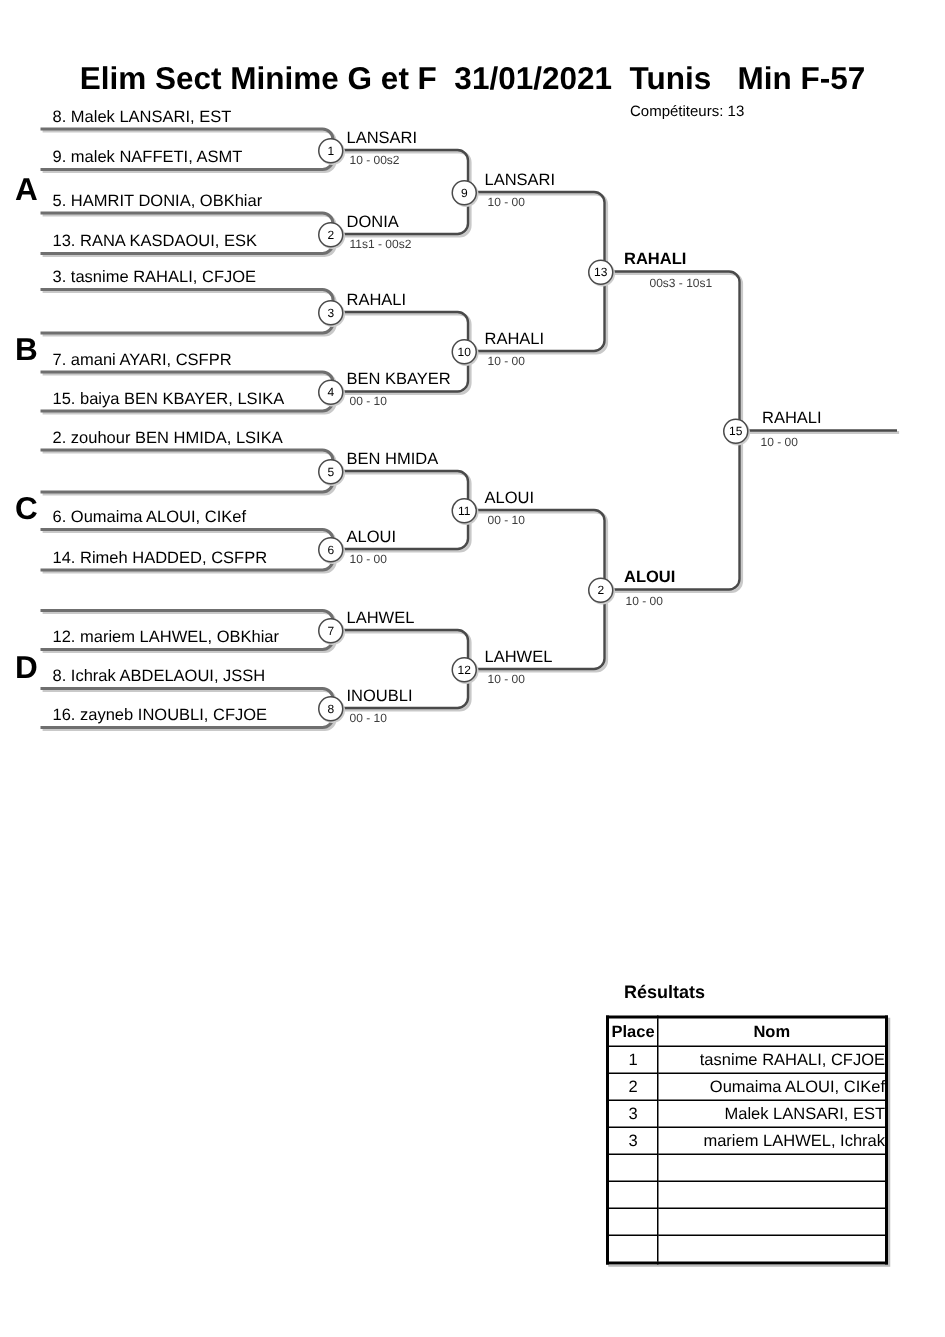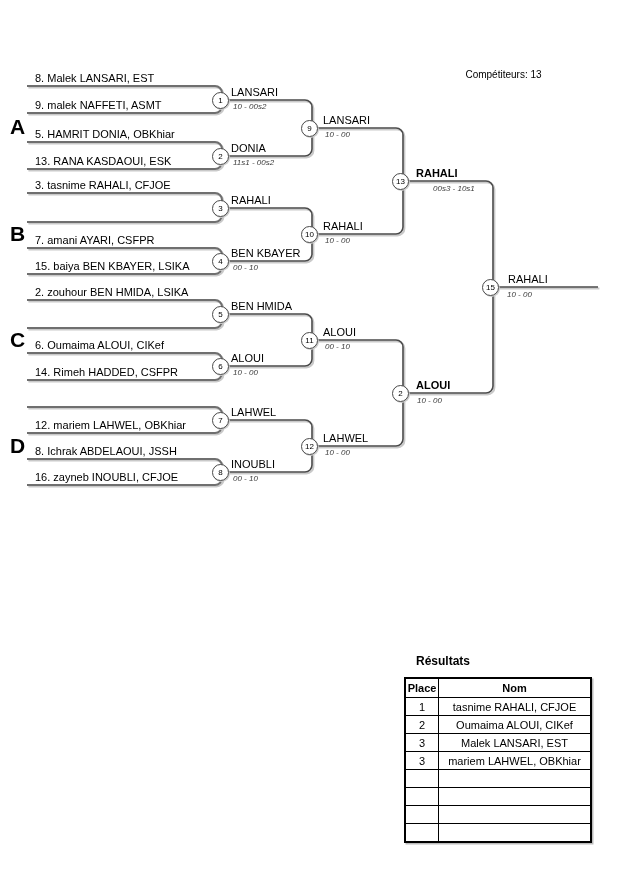--- a/index.html
+++ b/index.html
@@ -1,44 +1,45 @@
 <!DOCTYPE html>
 <html><head>
 <meta charset="utf-8">
 <style>
   html,body{margin:0;padding:0;background:#fff;}
   #page{position:relative;width:630px;height:891px;background:#fff;
         font-family:"Liberation Sans",sans-serif;color:#000;overflow:hidden;}
   .title{position:absolute;left:0;top:41px;width:630px;text-align:center;
          font-size:21px;font-weight:bold;white-space:pre;letter-spacing:0;}
-  .competitors{position:absolute;left:420px;top:69px;width:167px;text-align:center;font-size:10px;}
+  .competitors{position:absolute;left:420px;top:69px;width:167px;text-align:left;font-size:10px;}
   svg.lines{position:absolute;left:0;top:0;}
   .pool{position:absolute;left:10px;font-size:21px;font-weight:bold;}
   .seed-label{position:absolute;font-size:11px;white-space:nowrap;}
   .winner{position:absolute;font-size:11px;white-space:nowrap;}
   .winner.bold{font-weight:bold;}
-  .score{position:absolute;font-size:8px;color:#3c3c3c;white-space:nowrap;font-style:italic;}
+  .score{position:absolute;font-size:8px;color:#3c3c3c;white-space:nowrap;}
   .circle{position:absolute;width:15px;height:15px;border:1px solid #4a4a4a;border-radius:50%;
           background:#fff;font-size:8px;line-height:15px;text-align:center;
           box-shadow:1px 1px 0 #cccccc;z-index:3;}
   .results-title{position:absolute;left:416px;top:654px;width:188px;
                  font-size:12px;font-weight:bold;}
   table.results{position:absolute;left:404px;top:677px;width:188px;border-collapse:collapse;
                 border:2px solid #000;table-layout:fixed;box-shadow:1.5px 1.5px 0 #bbb;}
   table.results th,table.results td{border:1px solid #000;font-size:11px;height:17px;
                 padding:0 0 0 0;overflow:hidden;white-space:nowrap;}
   table.results th{font-weight:bold;text-align:center;height:18px;}
   td.place{text-align:center;width:32px;}
-  td.nom{padding-left:7px;text-align:center;}
+  td.nom{padding-left:7px;text-align:right;}
 </style>
 </head>
 <body>
 
 <div id="page">
 
+  <div class="title">Elim Sect Minime G et F  31/01/2021  Tunis   Min F-57</div>
   <div class="competitors">Compétiteurs: 13</div>
 
   <svg class="lines" width="630" height="891">
 
     <g transform="translate(1.4,1.4)" stroke="#c9c9c9" stroke-width="2" fill="none">
       <path d="M27,86 H215 A7,7 0 0 1 222,93 V106 A7,7 0 0 1 215,113 H27"></path>
       <path d="M27,142 H215 A7,7 0 0 1 222,149 V162 A7,7 0 0 1 215,169 H27"></path>
       <path d="M27,193 H215 A7,7 0 0 1 222,200 V215 A7,7 0 0 1 215,222 H27"></path>
       <path d="M27,248 H215 A7,7 0 0 1 222,255 V267 A7,7 0 0 1 215,274 H27"></path>
       <path d="M27,300 H215 A7,7 0 0 1 222,307 V321 A7,7 0 0 1 215,328 H27"></path>
@@ -161,21 +162,21 @@
     <tr>
       <td class="place">2</td>
       <td class="nom">Oumaima ALOUI, CIKef</td>
     </tr>
     <tr>
       <td class="place">3</td>
       <td class="nom">Malek LANSARI, EST</td>
     </tr>
     <tr>
       <td class="place">3</td>
-      <td class="nom">mariem LAHWEL, OBKhiar</td>
+      <td class="nom">mariem LAHWEL, Ichrak</td>
     </tr>
     <tr>
       <td class="place"></td>
       <td class="nom"></td>
     </tr>
     <tr>
       <td class="place"></td>
       <td class="nom"></td>
     </tr>
     <tr>

